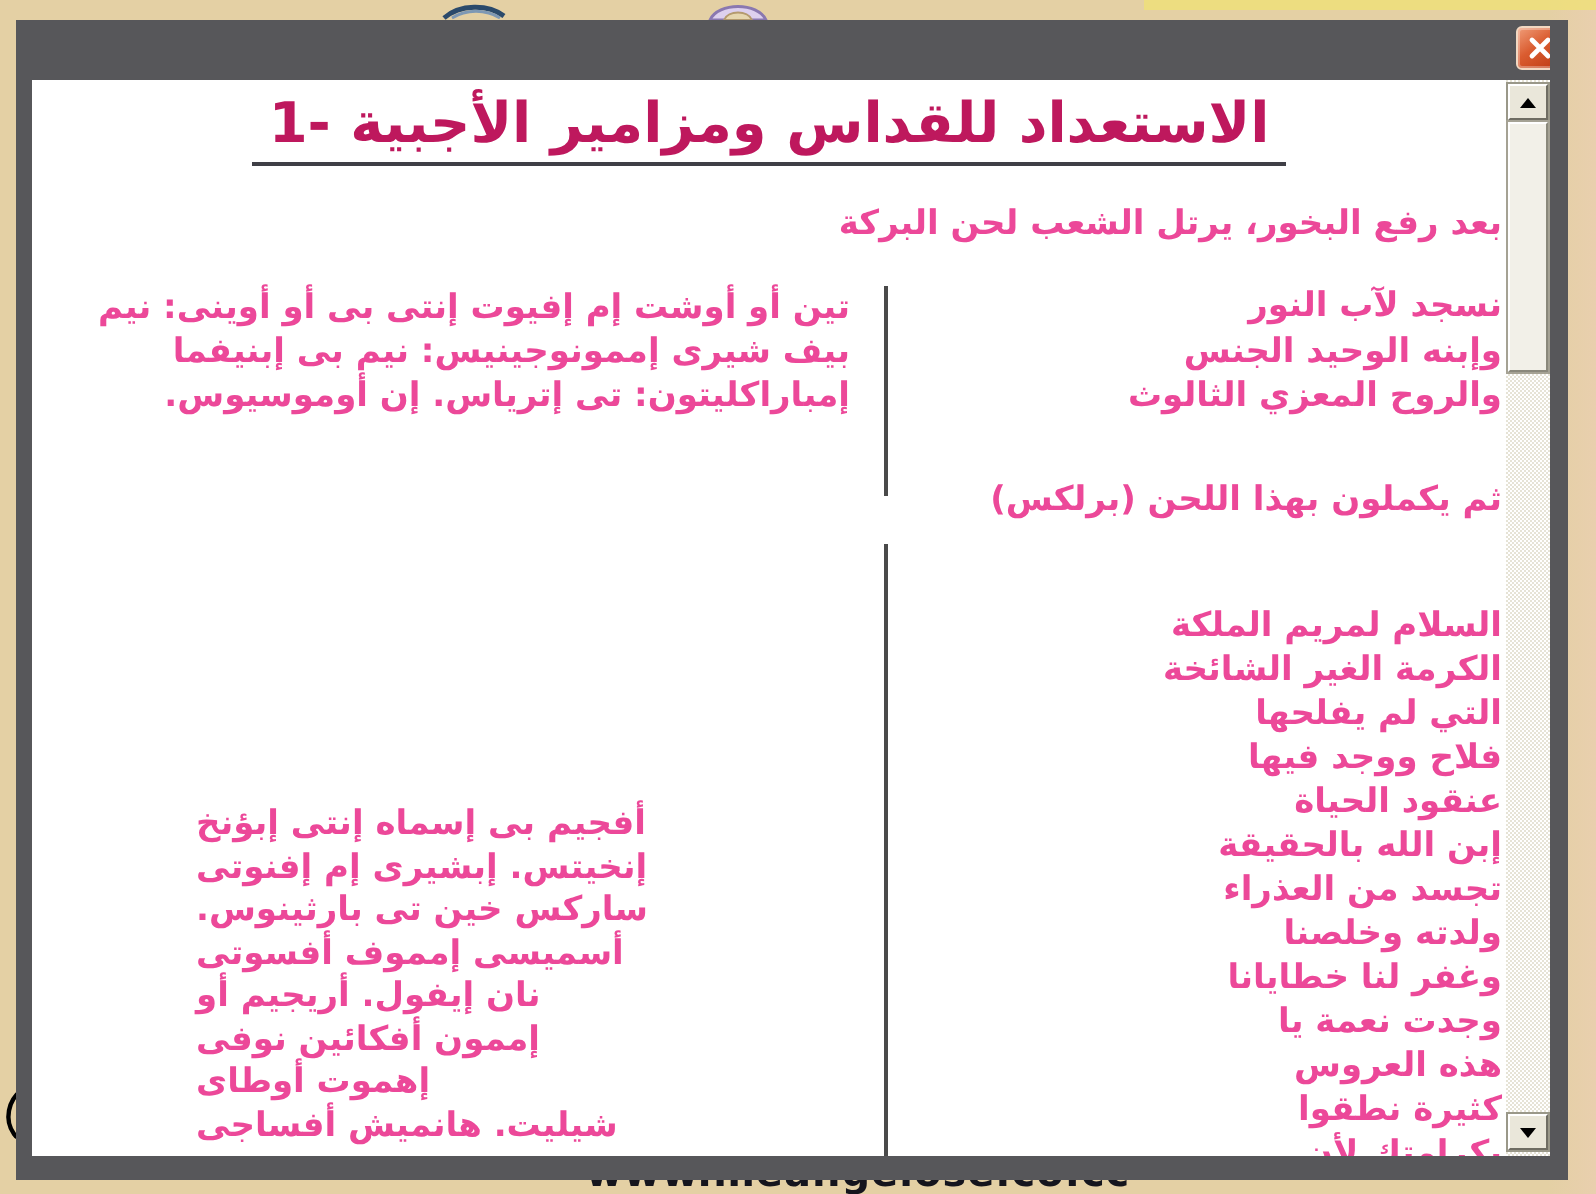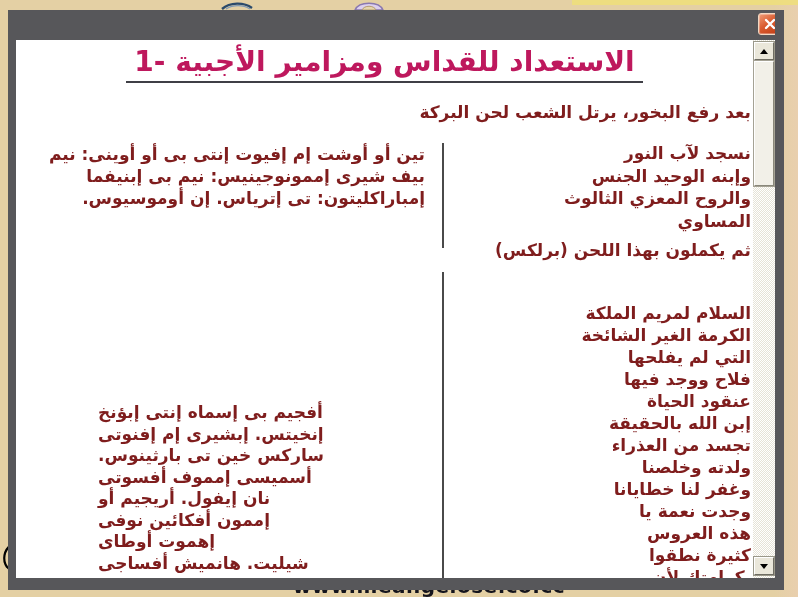--- a/index.html
+++ b/index.html
@@ -34,21 +34,21 @@
     position:absolute;left:8px;top:30px;width:759px;height:538px;background:#fff;
     overflow:hidden;
   }
   .title-wrap{position:absolute;left:0;top:5px;width:737px;text-align:center;}
   .doc-title{
     display:inline-block;direction:ltr;white-space:nowrap;
     font-size:28px;font-weight:bold;color:#be185d;
     border-bottom:2px solid #3f3f46;padding:0 8px 3px 8px;
   }
   .line{white-space:nowrap;direction:rtl;}
-  .ar{font-size:17px;font-weight:bold;color:#7f1d1d;}
+  .ar{font-size:17px;font-weight:bold;color:#ec4899;}
   .intro{position:absolute;right:24px;top:62px;}
   .rubric{position:absolute;right:24px;top:200px;}
   .col-right{position:absolute;right:24px;text-align:right;margin-left:22px;}
   .rb1{top:102px;} .rb1 .line{line-height:22.5px;}
   .rb2{top:262px;} .rb2 .line{line-height:22px;}
   .col-left{position:absolute;left:82px;width:327px;text-align:left;}
   .cb1{top:103px;} .cb1 .line{line-height:22px;}
   .cb2{top:265px;} .cb2 .line{line-height:22px;}
   .cb3{top:362px;} .cb3 .line{line-height:21.5px;}
   .divider{position:absolute;left:426px;width:2px;background:#4a4a4a;}
@@ -122,21 +122,20 @@
     <div class="title-wrap">
       <span class="doc-title">1- الاستعداد للقداس ومزامير الأجبية</span>
     </div>
 
     <div class="intro line ar">بعد رفع البخور، يرتل الشعب لحن البركة</div>
 
     <div class="col-right rb1 ar">
         <div class="line">نسجد لآب النور</div>
         <div class="line">وإبنه الوحيد الجنس</div>
         <div class="line">والروح المعزي الثالوث</div>
-        <div class="line">المساوي</div>
       </div>
 
     <div class="rubric line ar">ثم يكملون بهذا اللحن (برلكس)</div>
 
     <div class="col-right rb2 ar">
         <div class="line">السلام لمريم الملكة</div>
         <div class="line">الكرمة الغير الشائخة</div>
         <div class="line">التي لم يفلحها</div>
         <div class="line">فلاح ووجد فيها</div>
         <div class="line">عنقود الحياة</div>

